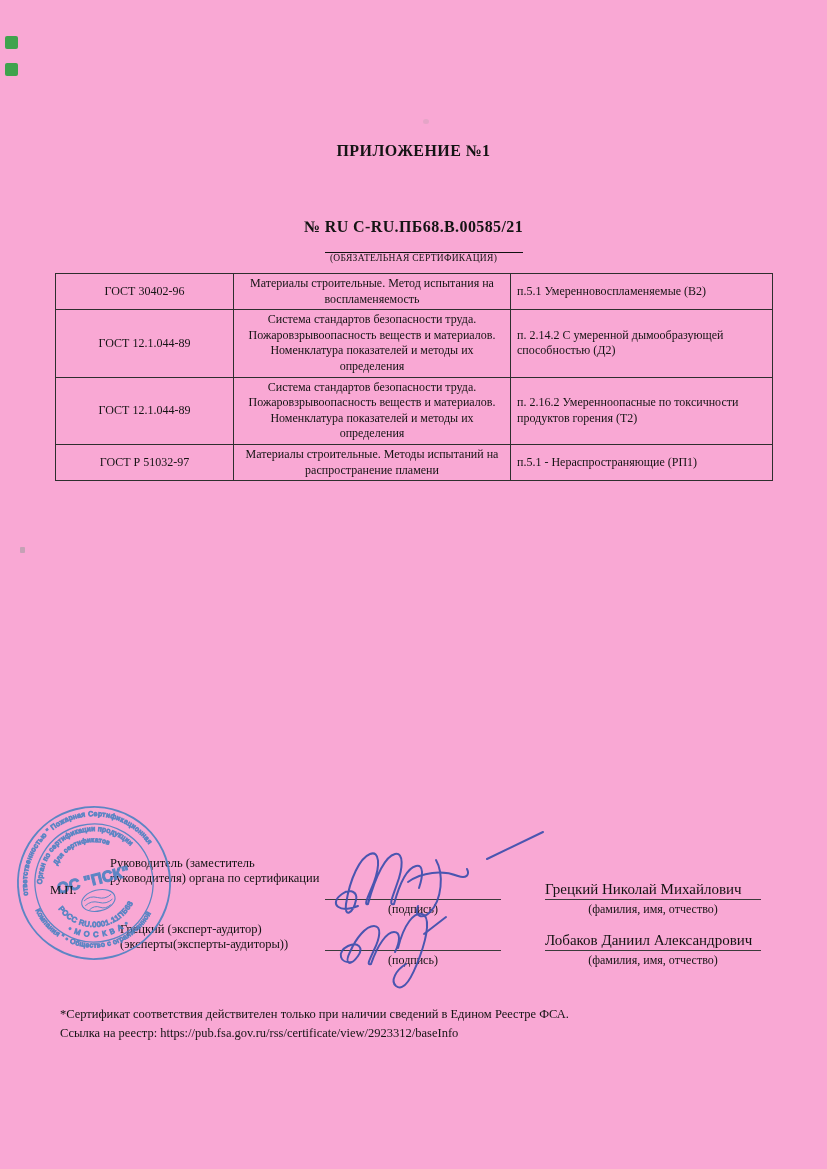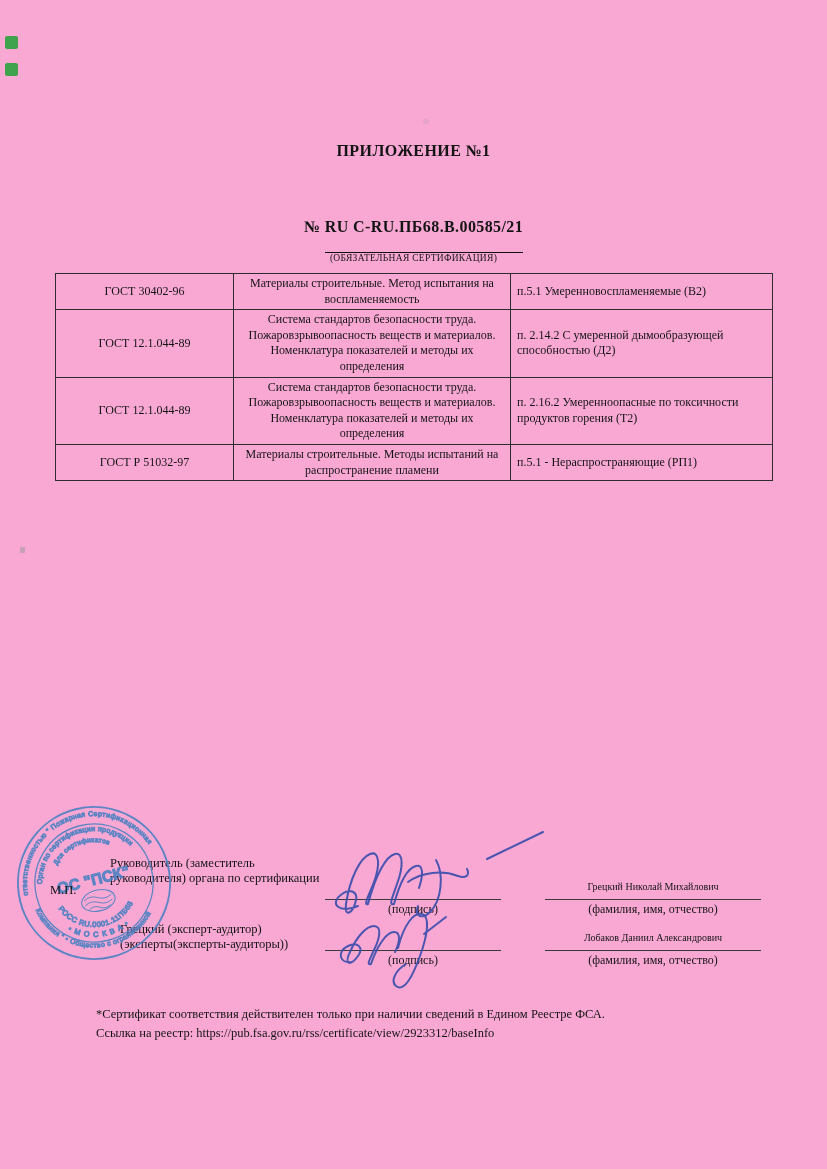--- a/index.html
+++ b/index.html
@@ -42,26 +42,26 @@
   .sigline{position:absolute;border-bottom:1.2px solid #3a3a3a;height:0;}
   .line-s1{left:325px;top:899px;width:176px;}
   .line-s2{left:325px;top:950px;width:176px;}
   .line-n1{left:545px;top:899px;width:216px;}
   .line-n2{left:545px;top:950px;width:216px;}
   .caption{position:absolute;font-size:12px;text-align:center;}
   .cap-s1{left:325px;top:902px;width:176px;}
   .cap-s2{left:325px;top:953px;width:176px;}
   .cap-n1{left:545px;top:902px;width:216px;}
   .cap-n2{left:545px;top:953px;width:216px;}
-  .person{position:absolute;font-size:10px;text-align:center;}
+  .person{position:absolute;font-size:15px;text-align:left;}
   .name-1{left:545px;top:881px;width:216px;}
   .name-2{left:545px;top:932px;width:216px;}
 
   
-  .footer{position:absolute;left:60px;top:1005px;width:700px;font-size:12.5px;line-height:1.55;margin-left:36px;}
+  .footer{position:absolute;left:60px;top:1005px;width:700px;font-size:12.5px;line-height:1.55;}
 
   
   .stamp{position:absolute;left:12px;top:801px;width:164px;height:164px;z-index:2;opacity:.9;}
   .ink{position:absolute;left:0;top:0;width:827px;height:1169px;z-index:4;pointer-events:none;}
   .stamp text{fill:var(--stamp-blue,#4d82c3);}
 </style>
 </head>
 <body>
 
 <div class="page">

